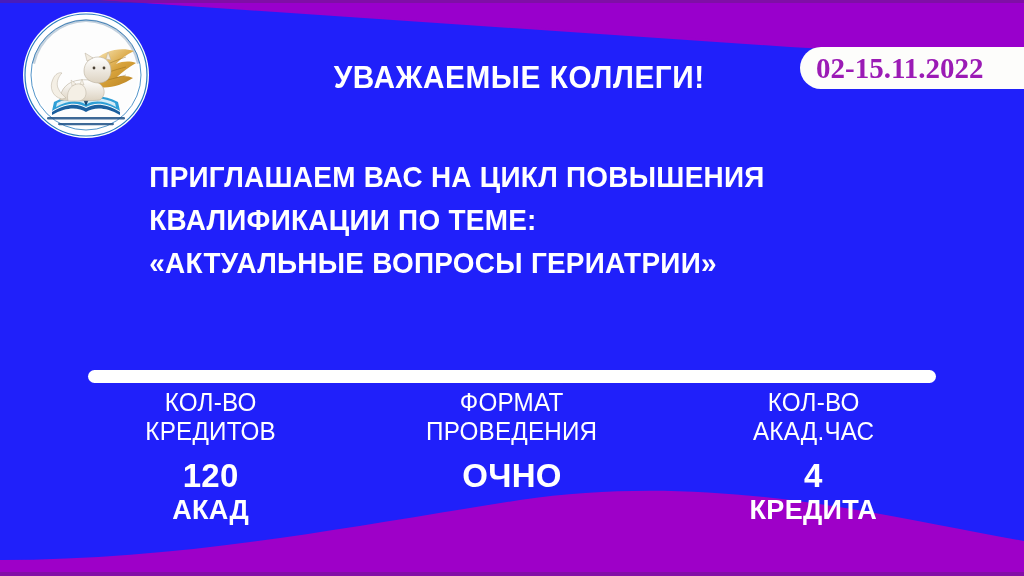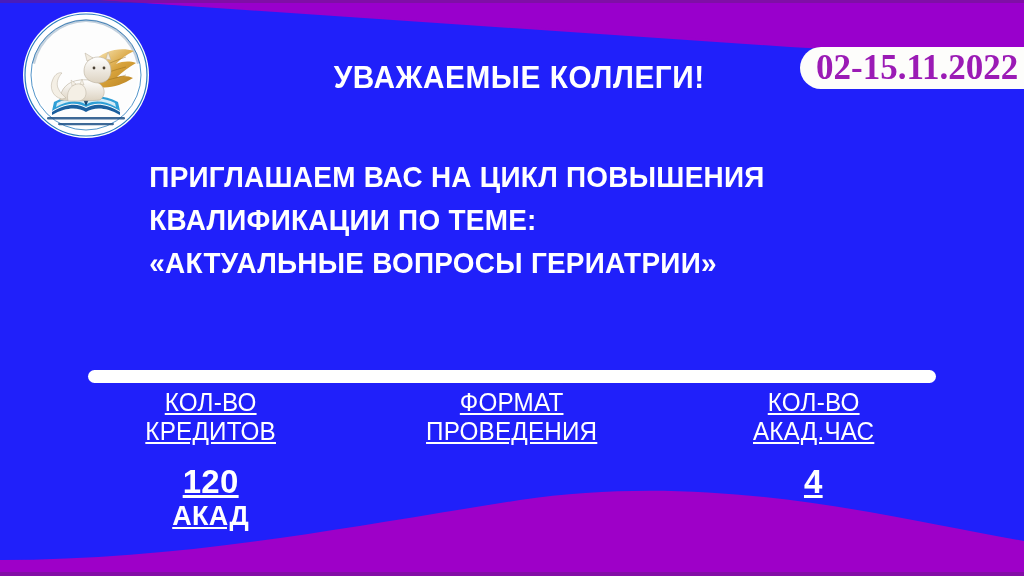--- a/index.html
+++ b/index.html
@@ -47,21 +47,21 @@
     display: flex;
     align-items: center;
     justify-content: flex-start;
     padding-left: 16px;
     box-sizing: border-box;
     z-index: 6;
   }
   .date-badge .date-text {
     font-family: "Liberation Serif", serif;
     font-weight: bold;
-    font-size: 35px;
+    font-size: 29px;
     letter-spacing: 0px;
     color: #9b1bb5;
     white-space: nowrap;
   }
 
   
   .headline {
     position: absolute;
     left: 15px;
     right: 0;
@@ -116,36 +116,35 @@
     left: 60px;
     right: 60px;
     top: 388px;
     display: flex;
     z-index: 4;
   }
   .stat-col {
     flex: 1 1 0;
     text-align: center;
     color: #ffffff;
-    text-decoration: underline;
   }
   .stat-col .stat-label {
     display: block;
     font-size: 25px;
     font-weight: normal;
     line-height: 29px;
     letter-spacing: 0.2px;
     transform: scaleX(0.97);
   }
   .stat-col .stat-value {
     display: block;
     font-size: 33px;
     font-weight: bold;
     line-height: 38px;
-    margin-top: 17px;
+    margin-top: 11px;
     letter-spacing: 0.3px;
   }
   .stat-col .stat-unit {
     display: block;
     font-size: 27px;
     font-weight: bold;
     line-height: 31px;
     letter-spacing: 0.3px;
   }
 </style>
@@ -247,24 +246,26 @@
     <div class="stat-col">
       <span class="stat-label">КОЛ-ВО</span>
       <span class="stat-label">КРЕДИТОВ</span>
       <span class="stat-value">120</span>
       <span class="stat-unit">АКАД</span>
     </div>
 
     <div class="stat-col">
       <span class="stat-label">ФОРМАТ</span>
       <span class="stat-label">ПРОВЕДЕНИЯ</span>
+      <span class="stat-value">ОЧНО</span>
       <span class="stat-unit"></span>
     </div>
 
     <div class="stat-col">
       <span class="stat-label">КОЛ-ВО</span>
       <span class="stat-label">АКАД.ЧАС</span>
       <span class="stat-value">4</span>
+      <span class="stat-unit">КРЕДИТА</span>
     </div>
 
   </div>
 
 </div>
 
 </body></html>

